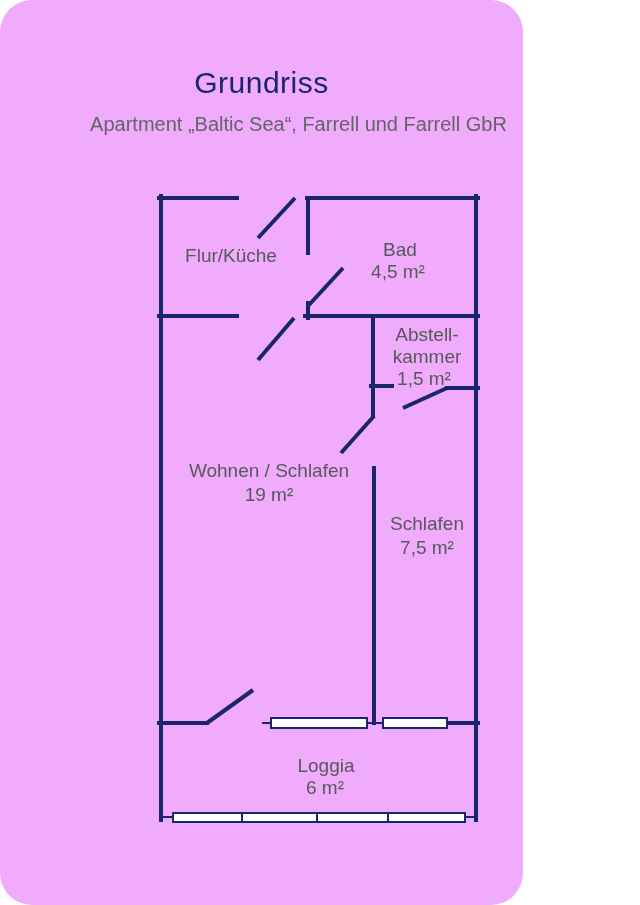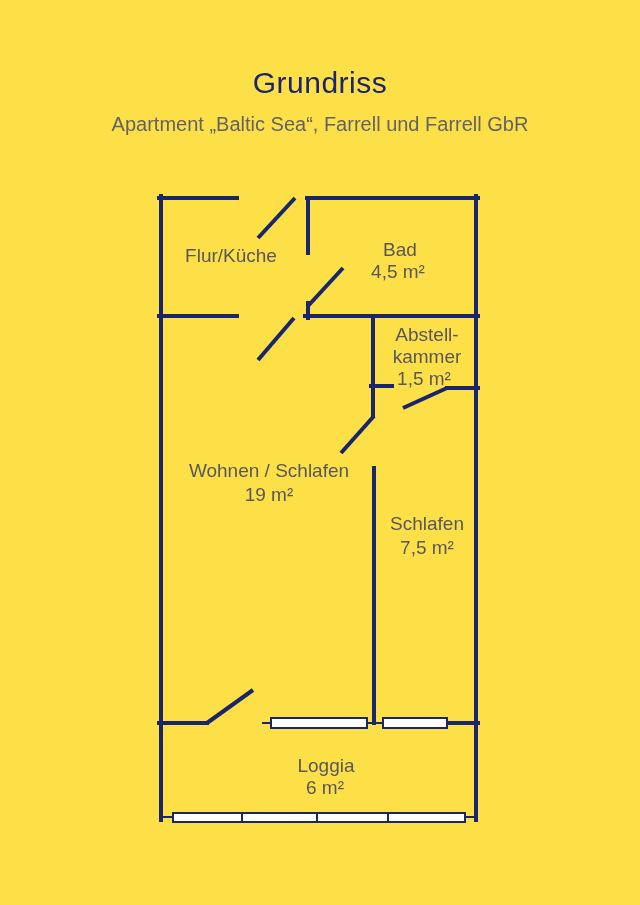--- a/index.html
+++ b/index.html
@@ -2,25 +2,26 @@
 <html><head>
 <meta charset="utf-8">
 <style>
   html, body {
     margin: 0;
     padding: 0;
     background: #ffffff;
   }
   .page {
     position: relative;
-    width: 640px;
+    width: 523px;
     height: 905px;
-    background: #fde047;
+    background: #f0abfc;
     font-family: "Liberation Sans", sans-serif;
     overflow: hidden;
+    border-radius: 32px;
   }
   .title {
     position: absolute;
     top: 66px;
     left: 0;
     width: 100%;
     text-align: center;
     font-size: 30px;
     font-weight: 400;
     color: #1b2470;
@@ -28,20 +29,21 @@
   }
   .subtitle {
     position: absolute;
     top: 113px;
     left: 0;
     width: 100%;
     text-align: center;
     font-size: 20px;
     font-weight: 400;
     color: #636366;
+    padding-left: 37px;
   }
   svg.plan {
     position: absolute;
     top: 0;
     left: 0;
   }
   .wall {
     stroke: #1a266b;
     stroke-width: 4;
     fill: none;

